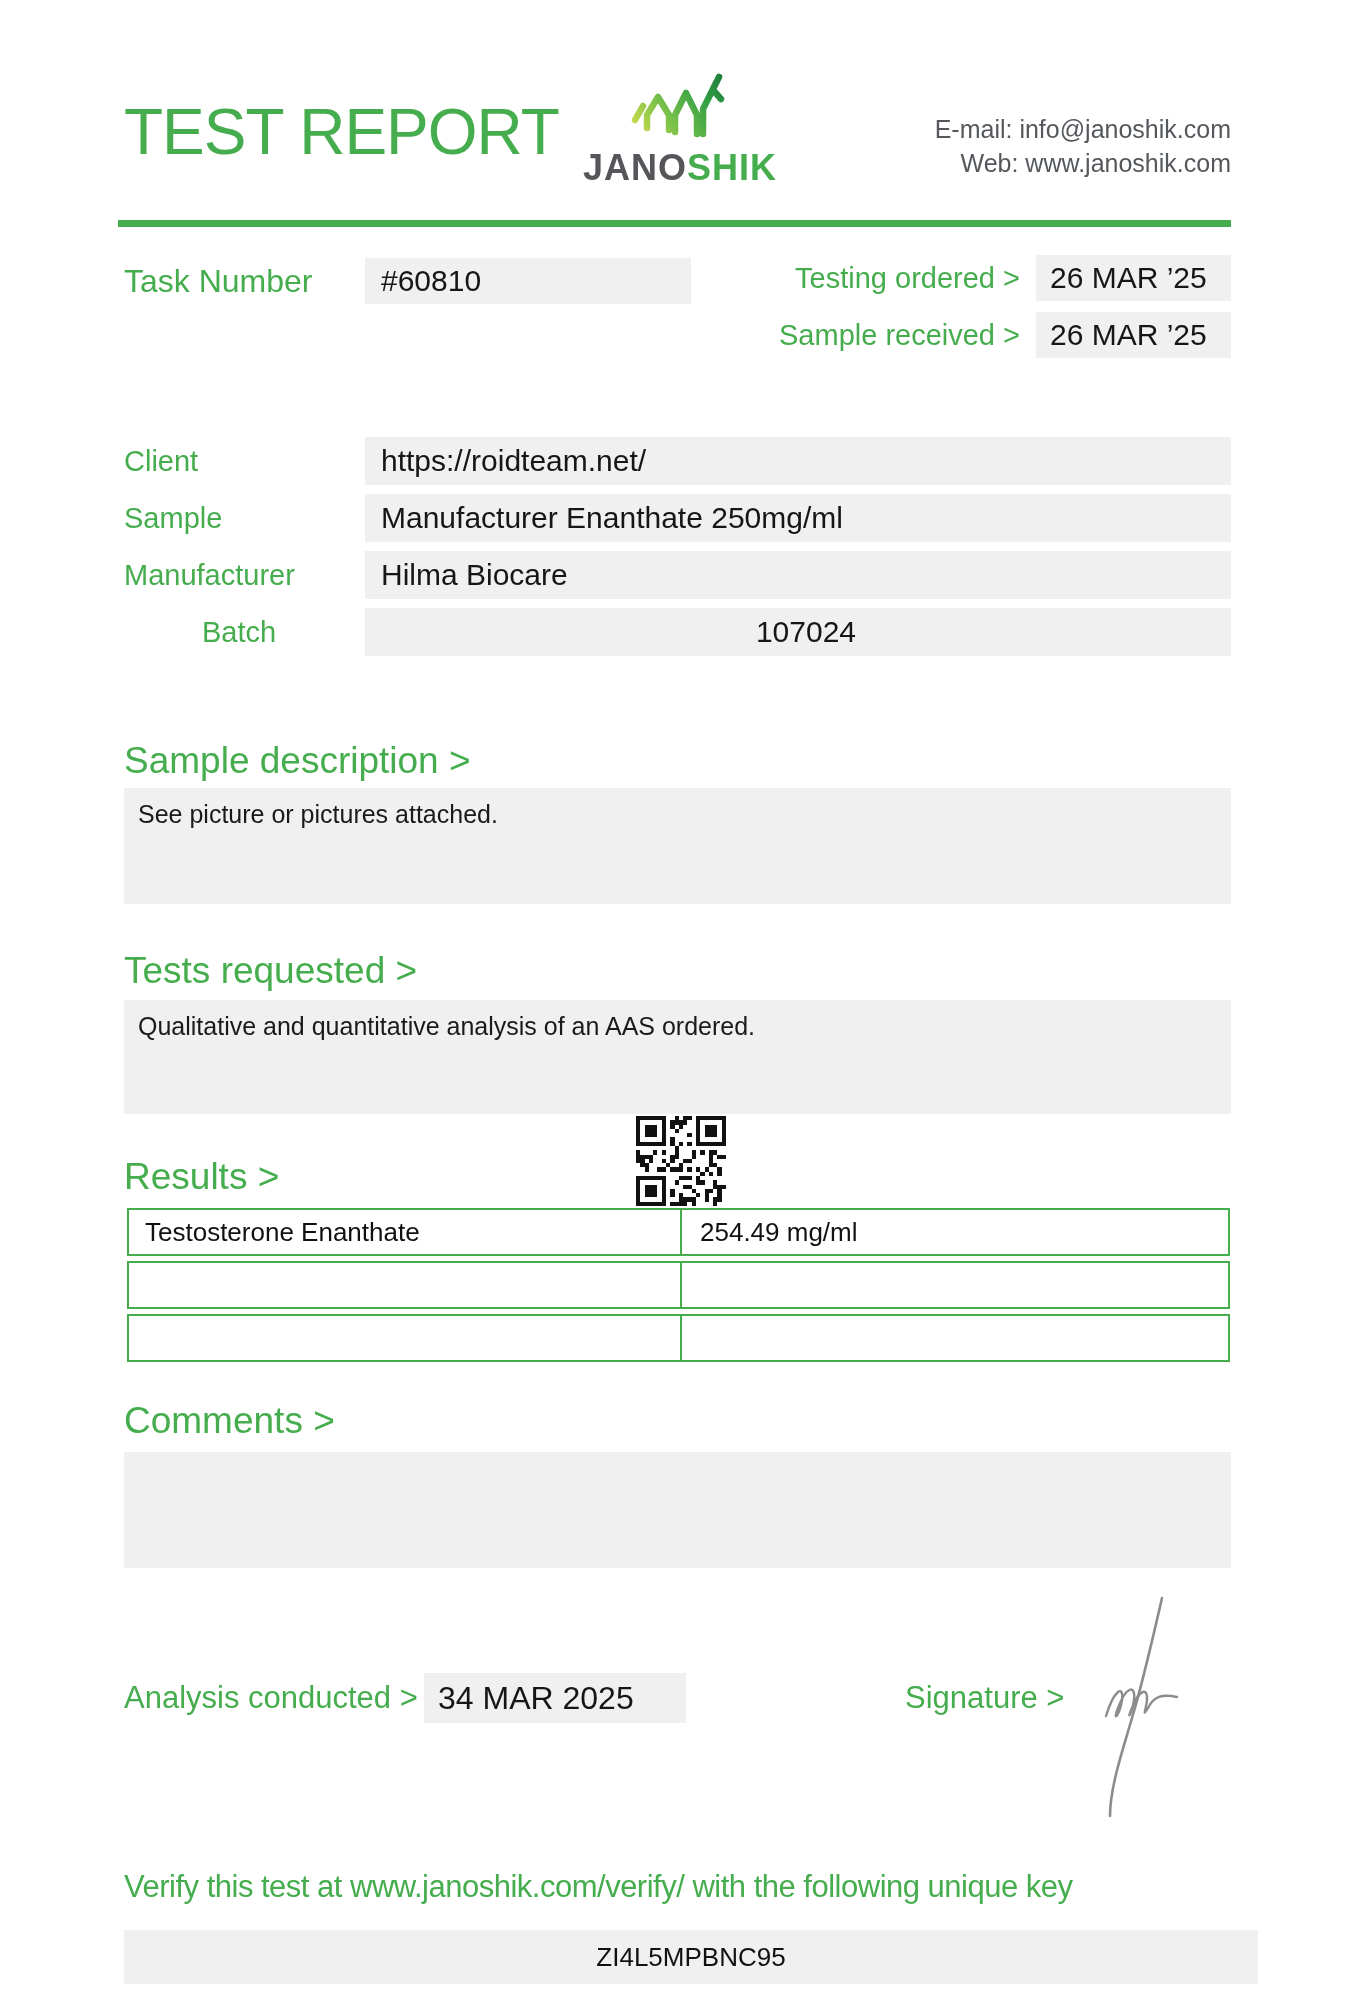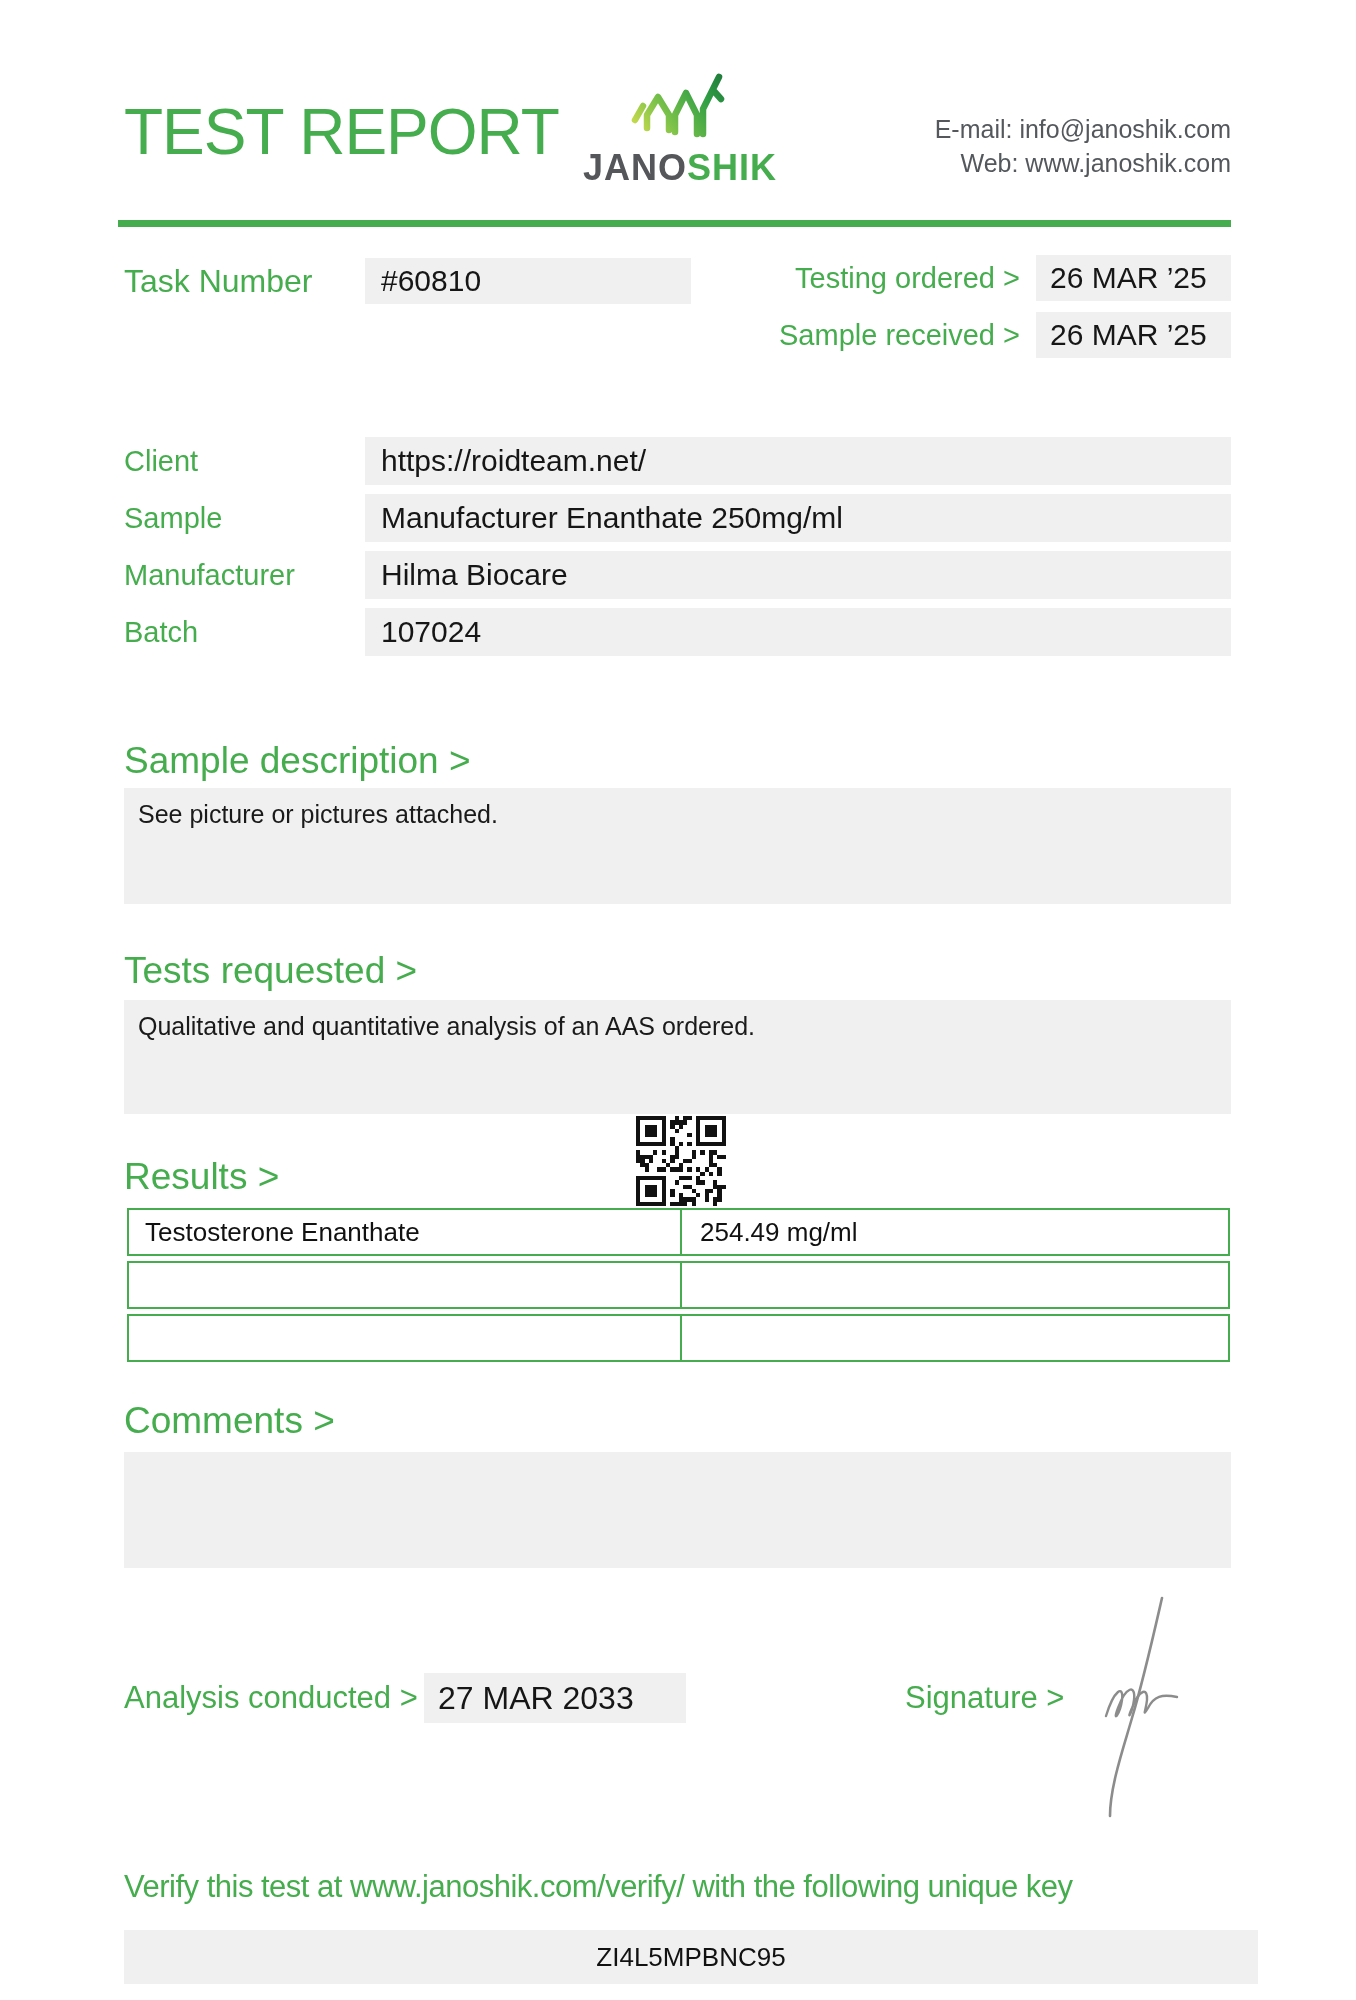--- a/index.html
+++ b/index.html
@@ -25,21 +25,21 @@
   .task-label{left:124px;top:258px;line-height:46px;font-size:32px;}
   .task-box{left:365px;top:258px;width:326px;height:46px;line-height:46px;padding-left:16px;box-sizing:border-box;}
 
   .ordered-label{left:700px;top:255px;width:320px;text-align:right;line-height:46px;font-size:29px;}
   .ordered-box{left:1036px;top:255px;width:195px;height:46px;line-height:46px;padding-left:14px;box-sizing:border-box;}
   .received-label{left:700px;top:312px;width:320px;text-align:right;line-height:46px;font-size:29px;}
   .received-box{left:1036px;top:312px;width:195px;height:46px;line-height:46px;padding-left:14px;box-sizing:border-box;}
 
   .detail-label{left:124px;width:230px;font-size:29px;line-height:48px;}
   .detail-box{left:365px;width:866px;height:48px;line-height:48px;padding-left:16px;box-sizing:border-box;}
-  .r0{top:437px;} .r1{top:494px;} .r2{top:551px;} .r3{top:608px;}
+  .r0{top:437px;} .r1{top:494px;} .r2{top:551px;} .r3{top:608px;text-align:center;}
 
   .section-heading{left:124px;font-size:37px;color:var(--green);line-height:1;}
   .h-desc{top:742px;} .h-tests{top:952px;} .h-results{top:1158px;} .h-comments{top:1402px;}
 
   .bigbox{left:124px;width:1107px;background:var(--boxgray);box-sizing:border-box;padding:12px 14px;font-size:25px;color:#1a1a1a;}
   .b-desc{top:788px;height:116px;}
   .b-tests{top:1000px;height:114px;}
   .b-comments{top:1452px;height:116px;}
 
   .qr{left:636px;top:1116px;width:90px;height:90px;}
@@ -338,21 +338,21 @@
       <div class="res-cell-val"></div>
     </div>
   </div>
 
   <div class="abs section-heading h-comments">Comments &gt;</div>
   <div class="abs bigbox b-comments">
     <span></span>
   </div>
 
   <div class="abs label analysis-label">Analysis conducted &gt;</div>
-  <div class="abs valuebox analysis-box">27 MAR 2033</div>
+  <div class="abs valuebox analysis-box">34 MAR 2025</div>
 
   <div class="abs label signature-label">Signature &gt;</div>
 
   <div class="abs signature-svg">
     <svg width="120" height="235" viewBox="0 0 120 235" fill="none">
       <path d="M82 8 C76 34 64 88 52 128 C44 156 30 196 30 226" stroke="#8c8c8c" stroke-width="2.6" stroke-linecap="round"></path>
       <path d="M26 126 C34 100 44 94 42 110 C40 124 32 134 38 118 C46 96 56 94 54 110 C52 124 46 132 52 118 C60 98 68 98 67 110 C66 120 62 128 68 118 C74 106 82 104 97 107" stroke="#8c8c8c" stroke-width="2.4" stroke-linecap="round" fill="none"></path>
     </svg>
   </div>
 

